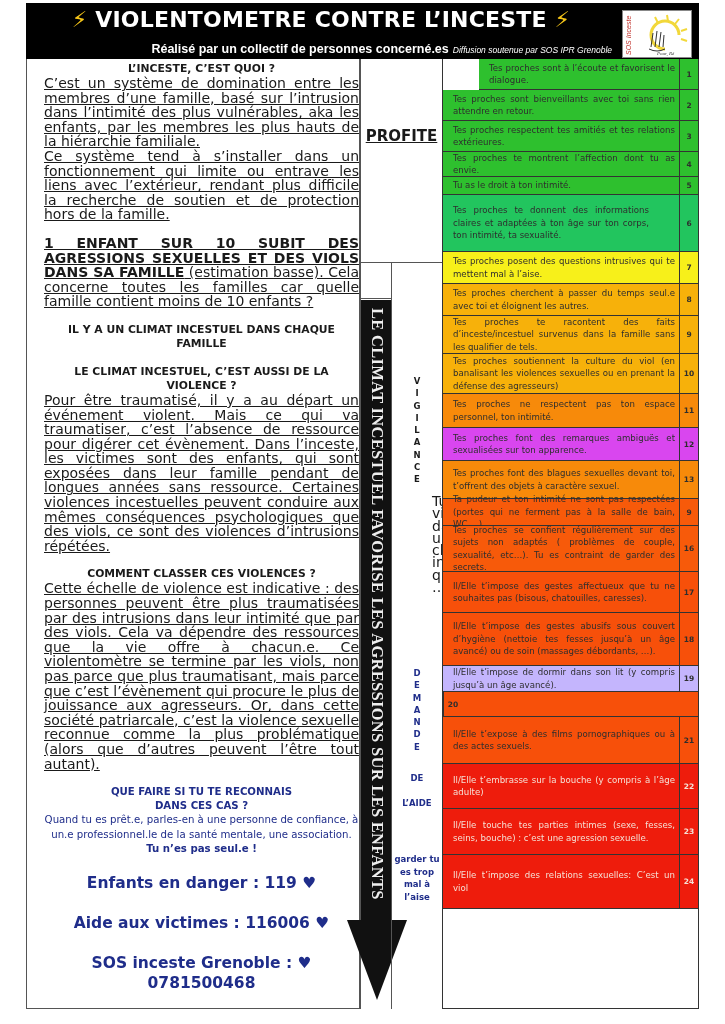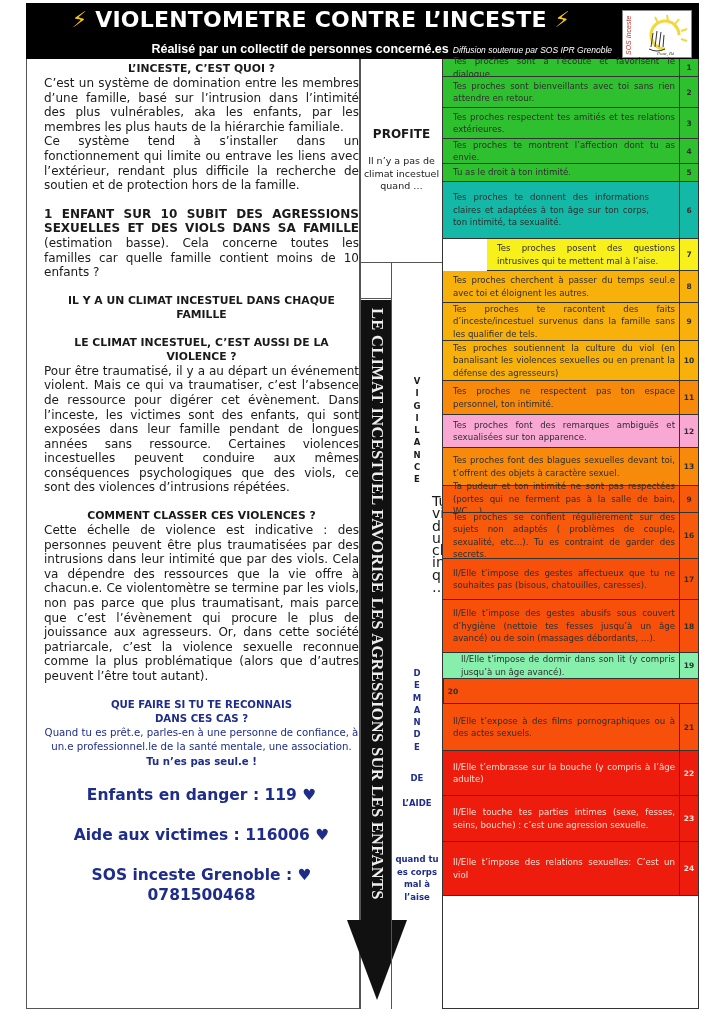--- a/index.html
+++ b/index.html
@@ -32,33 +32,33 @@
   }
   .logo svg { position: absolute; left: 14px; top: 2px; }
 
   
   .left {
     position: absolute; left: 26px; top: 59px; width: 334px; height: 950px;
     border: 1px solid #555; border-top: none; padding: 3px 0 0 17px;
     font-family: "DejaVu Sans", sans-serif;
   }
   .left .sec-title { font-weight: bold; font-size: 10.8px; text-align: center; line-height: 14px; }
-  .left p { font-size: 12px; line-height: 14.6px; text-align: justify; }
+  .left p { font-size: 14px; line-height: 14.6px; text-align: justify; text-decoration: underline; }
   .left .gap { height: 14px; }
   .left .help-title { color: #1f2d8a; font-weight: bold; font-size: 10.2px; text-align: center; line-height: 14px; }
   .left .help-text { color: #1f2d8a; font-size: 10.2px; text-align: center; line-height: 14.6px; }
   .left .hotline { color: #1f2d8a; font-weight: bold; font-size: 15.5px; text-align: center; line-height: 20px; }
 
   
   .profite-box {
     position: absolute; left: 360px; top: 59px; width: 82px; height: 204px;
     border-left: 1px solid #555; border-bottom: 1px solid #555;
     text-align: center; font-family: "DejaVu Sans", sans-serif;
   }
-  .profite-box .label { position: absolute; top: 68px; width: 100%; font-weight: bold; font-size: 12px; }
+  .profite-box .label { position: absolute; top: 68px; width: 100%; font-weight: bold; font-size: 15px; text-decoration: underline; }
   .profite-box .desc { position: absolute; top: 96px; width: 100%; font-size: 9.5px; line-height: 12.5px; }
 
   .arrow-col {
     position: absolute; left: 360px; top: 263px; width: 31px; height: 746px;
     border-left: 1px solid #555;
   }
   .arrow-col .white-top { position: absolute; left: 0; top: 0; width: 31px; height: 36px; border-right: 1px solid #555; border-bottom: 1px solid #555; }
   .arrow-shaft {
     position: absolute; left: 0; top: 37px; width: 31px; height: 620px; background: #111;
   }
@@ -148,21 +148,20 @@
   <div class="hotline">Enfants en danger : 119 ♥</div>
   <div style="height:20px"></div>
   <div class="hotline">Aide aux victimes : 116006 ♥</div>
   <div style="height:20px"></div>
   <div class="hotline">SOS inceste Grenoble : ♥</div>
   <div class="hotline">0781500468</div>
 </div>
 
 <div class="profite-box">
   <div class="label">PROFITE</div>
-  <div class="desc">Il n’y a pas de climat incestuel quand …</div>
 </div>
 
 <div class="arrow-col">
   <div class="white-top"></div>
   <div class="arrow-shaft">
     <div class="arrow-text">LE CLIMAT INCESTUEL FAVORISE LES AGRESSIONS SUR LES ENFANTS</div>
   </div>
   <svg class="arrow-head" width="60" height="80" viewBox="0 0 60 80">
     <polygon points="0,0 60,0 30,80" fill="#111"></polygon>
   </svg>
@@ -185,69 +184,69 @@
       <div>D</div>
       <div>E</div>
       <div>M</div>
       <div>A</div>
       <div>N</div>
       <div>D</div>
       <div>E</div>
     </div>
   <div class="de">DE</div>
   <div class="aide">L’AIDE</div>
-  <div class="quand">quand tu es corps mal à l’aise</div>
+  <div class="quand">garder tu es trop mal à l’aise</div>
 </div>
 
 <div class="scale" id="scale">
-    <div class="row" style="background: rgb(46, 192, 46); height: 18px;">
+    <div class="row" style="background: rgb(46, 192, 46); height: 31px; margin-left: 36px;">
       <div class="txt">Tes proches sont à l’écoute et favorisent le dialogue.</div>
       <div class="num">1</div>
     </div>
     <div class="row" style="background: rgb(46, 192, 46); height: 31px;">
       <div class="txt">Tes proches sont bienveillants avec toi sans rien attendre en retour.</div>
       <div class="num">2</div>
     </div>
     <div class="row" style="background: rgb(46, 192, 46); height: 31px;">
       <div class="txt">Tes proches respectent tes amitiés et tes relations extérieures.</div>
       <div class="num">3</div>
     </div>
     <div class="row" style="background: rgb(46, 192, 46); height: 25px;">
       <div class="txt">Tes proches te montrent l’affection dont tu as envie.</div>
       <div class="num">4</div>
     </div>
     <div class="row" style="background: rgb(46, 192, 46); height: 18px;">
       <div class="txt">Tu as le droit à ton intimité.</div>
       <div class="num">5</div>
     </div>
-    <div class="row" style="background: #14b8a6; height: 57px; gap: 26px;">
+    <div class="row" style="background: #22c55e; height: 57px; gap: 26px;">
       <div class="txt">Tes proches te donnent des informations claires et adaptées à ton âge sur ton corps, ton intimité, ta sexualité.</div>
       <div class="num">6</div>
     </div>
-    <div class="row" style="background: rgb(247, 240, 26); height: 32px; margin-left: 44px;">
+    <div class="row" style="background: rgb(247, 240, 26); height: 32px;">
       <div class="txt">Tes proches posent des questions intrusives qui te mettent mal à l’aise.</div>
       <div class="num">7</div>
     </div>
     <div class="row" style="background: rgb(247, 177, 10); height: 32px;">
       <div class="txt">Tes proches cherchent à passer du temps seul.e avec toi et éloignent les autres.</div>
       <div class="num">8</div>
     </div>
     <div class="row" style="background: rgb(247, 177, 10); height: 38px;">
       <div class="txt">Tes proches te racontent des faits d’inceste/incestuel survenus dans la famille sans les qualifier de tels.</div>
       <div class="num">9</div>
     </div>
     <div class="row" style="background: rgb(247, 177, 10); height: 40px;">
       <div class="txt">Tes proches soutiennent la culture du viol (en banalisant les violences sexuelles ou en prenant la défense des agresseurs)</div>
       <div class="num">10</div>
     </div>
     <div class="row" style="background: rgb(247, 138, 10); height: 34px;">
       <div class="txt">Tes proches ne respectent pas ton espace personnel, ton intimité.</div>
       <div class="num">11</div>
     </div>
-    <div class="row" style="background: #f9a8d4; height: 33px;">
+    <div class="row" style="background: #d946ef; height: 33px;">
       <div class="txt">Tes proches font des remarques ambiguës et sexualisées sur ton apparence.</div>
       <div class="num">12</div>
     </div>
     <div class="row" style="background: rgb(247, 138, 10); height: 38px;">
       <div class="txt">Tes proches font des blagues sexuelles devant toi, t’offrent des objets à caractère sexuel.</div>
       <div class="num">13</div>
     </div>
     <div class="row" style="background: rgb(247, 90, 10); height: 27px;">
       <div class="txt">Ta pudeur et ton intimité ne sont pas respectées (portes qui ne ferment pas à la salle de bain, WC,…)</div>
       <div class="num">9</div>
@@ -257,21 +256,21 @@
       <div class="num">16</div>
     </div>
     <div class="row" style="background: rgb(247, 80, 10); height: 41px;">
       <div class="txt">Il/Elle t’impose des gestes affectueux que tu ne souhaites pas (bisous, chatouilles, caresses).</div>
       <div class="num">17</div>
     </div>
     <div class="row" style="background: rgb(247, 80, 10); height: 53px;">
       <div class="txt">Il/Elle t’impose des gestes abusifs sous couvert d’hygiène (nettoie tes fesses jusqu’à un âge avancé) ou de soin (massages débordants, …).</div>
       <div class="num">18</div>
     </div>
-    <div class="row" style="background: #86efac; height: 26px; padding-left: 8px;">
+    <div class="row" style="background: #c4b5fd; height: 26px;">
       <div class="txt">Il/Elle t’impose de dormir dans son lit (y compris jusqu’à un âge avancé).</div>
       <div class="num">19</div>
     </div>
     <div class="row" style="background: rgb(247, 80, 10); height: 25px;">
       <div class="num">20</div>
     </div>
     <div class="row" style="background: rgb(247, 80, 10); height: 47px;">
       <div class="txt">Il/Elle t’expose à des films pornographiques ou à des actes sexuels.</div>
       <div class="num">21</div>
     </div>

